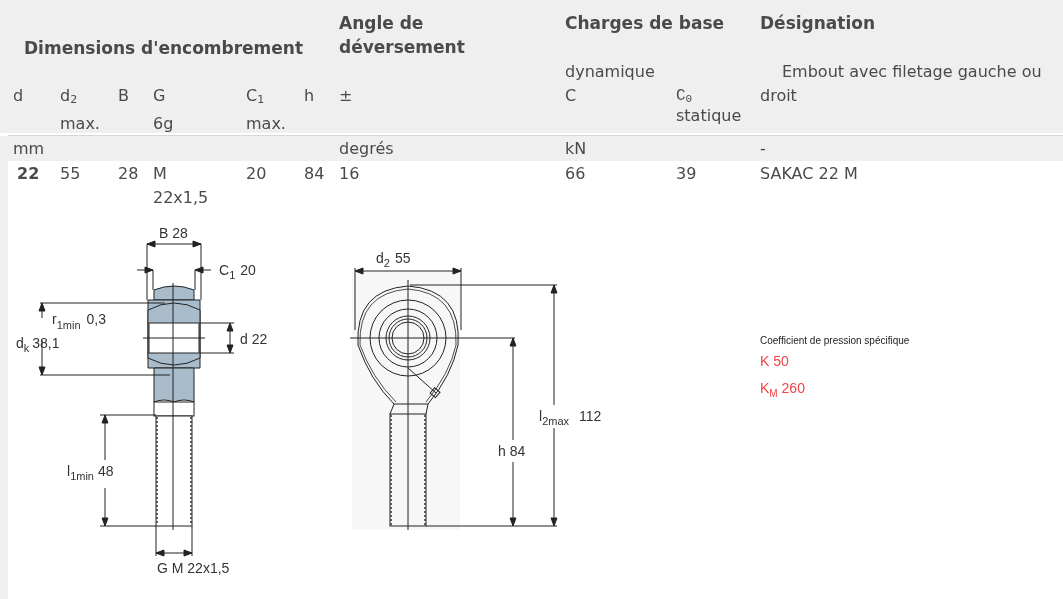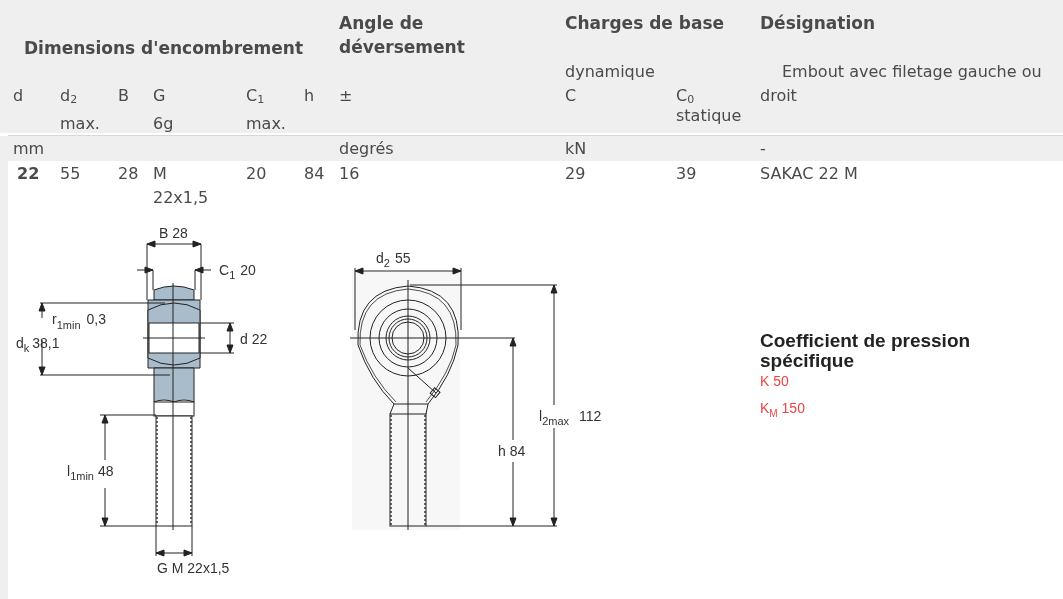--- a/index.html
+++ b/index.html
@@ -27,21 +27,21 @@
     }
     .left-strip { position: absolute; left: 0; top: 161px; width: 8px; height: 438px; background: #efefef; }
     .t { position: absolute; white-space: nowrap; line-height: 24px; }
     .h { font-weight: bold; font-size: 17px; color: #4a4a4a; }
     .b { font-weight: bold; }
     sub.s { font-size: 11px; vertical-align: -2px; }
     .drawing { position: absolute; }
     .dtext { font-family: "Liberation Sans", sans-serif; font-size: 14px; fill: #333; }
     .dsub { font-family: "Liberation Sans", sans-serif; font-size: 11px; fill: #333; }
     .side-info { position: absolute; left: 760px; top: 331px; font-family: "Liberation Sans", sans-serif; color: #222; }
-    .side-info .lbl { font-weight: bold; font-size: 19px; line-height: 20px; }
+    .side-info .lbl { font-weight: normal; font-size: 10px; line-height: 20px; }
     .side-info .val { font-size: 14px; line-height: 20px; color: #ef4444; margin-bottom: 7px; }
   </style>
 </head>
 <body>
 
 <div class="header-block"></div>
 <div class="sep1"></div>
 <div class="sep2"></div>
 <div class="unit-row"></div>
 <div class="left-strip"></div>
@@ -59,38 +59,38 @@
 <div class="t" style="left:118px; top:84px;">B</div>
 <div class="t" style="left:153px; top:84px;">G</div>
 <div class="t" style="left:153px; top:112px;text-align:right;">6g</div>
 <div class="t" style="left:246px; top:84px;"><span>C</span><sub class="s">1</sub></div>
 <div class="t" style="left:246px; top:112px;">max.</div>
 <div class="t" style="left:304px; top:84px;">h</div>
 <div class="t" style="left:339px; top:84px;">±</div>
 <div class="t" style="left:565px; top:60px;">dynamique</div>
 <div class="t" style="left:565px; top:84px;">C</div>
 <div class="t" style="left:676px; top:60px;margin-top:44px;">statique</div>
-<div class="t" style="left:676px; top:84px;"><span>C</span><sub class="s">0</sub></div>
+<div class="t" style="left:676px; top:84px;font-family:Liberation Mono, monospace;"><span>C</span><sub class="s">0</sub></div>
 <div class="t" style="left:760px; top:60px;margin-left:22px;">Embout avec filetage gauche ou</div>
 <div class="t" style="left:760px; top:84px;">droit</div>
 
 <div class="t" style="left:13px; top:137px;text-align:center;">mm</div>
 <div class="t" style="left:339px; top:137px;">degrés</div>
 <div class="t" style="left:565px; top:137px;">kN</div>
 <div class="t" style="left:760px; top:137px;">-</div>
 
 <div class="t b" style="left:17px; top:162px;">22</div>
 <div class="t" style="left:60px; top:162px;">55</div>
 <div class="t" style="left:118px; top:162px;">28</div>
 <div class="t" style="left:153px; top:162px;">M</div>
 <div class="t" style="left:153px; top:186px;">22x1,5</div>
 <div class="t" style="left:246px; top:162px;">20</div>
 <div class="t" style="left:304px; top:162px;">84</div>
 <div class="t" style="left:339px; top:162px;">16</div>
-<div class="t" style="left:565px; top:162px;">29</div>
+<div class="t" style="left:565px; top:162px;">66</div>
 <div class="t" style="left:676px; top:162px;">39</div>
 <div class="t" style="left:760px; top:162px;">SAKAC 22 M</div>
 
 <svg class="drawing" style="left:0; top:210px;" width="330" height="389" viewBox="0 210 330 389">
   <g stroke="#222" stroke-width="1" fill="none">
 
     <line x1="147" y1="244" x2="147" y2="300"></line>
     <line x1="201" y1="244" x2="201" y2="300"></line>
     <line x1="147" y1="244" x2="201" y2="244"></line>
     <polygon points="147,244 155,241 155,247" fill="#222"></polygon>
@@ -206,14 +206,14 @@
     <line x1="425" y1="415" x2="425" y2="525"></line>
   </g>
   <text class="dtext" x="376" y="263"><tspan>d</tspan><tspan class="dsub" dy="4">2</tspan><tspan dx="5" dy="-4">55</tspan></text>
   <text class="dtext" x="498" y="456"><tspan>h</tspan> <tspan>84</tspan></text>
   <text class="dtext" x="539" y="421"><tspan>l</tspan><tspan class="dsub" dy="4">2max</tspan><tspan dx="10" dy="-4">112</tspan></text>
 </svg>
 
 <div class="side-info">
   <div class="lbl">Coefficient de pression spécifique</div>
   <div class="val">K  50</div>
-  <div class="val"><span>K</span><sub style="font-size:10px;">M</sub> <span>150</span></div>
+  <div class="val"><span>K</span><sub style="font-size:10px;">M</sub> <span>260</span></div>
 </div>
 
 </body></html>

